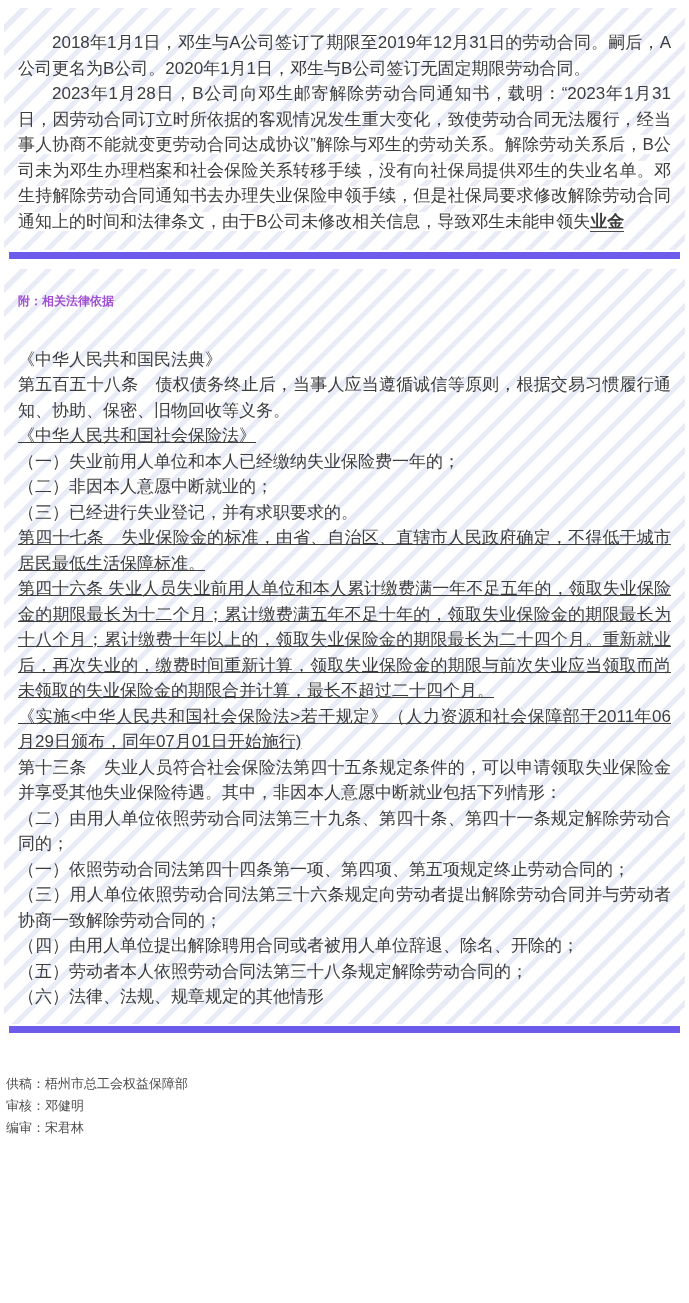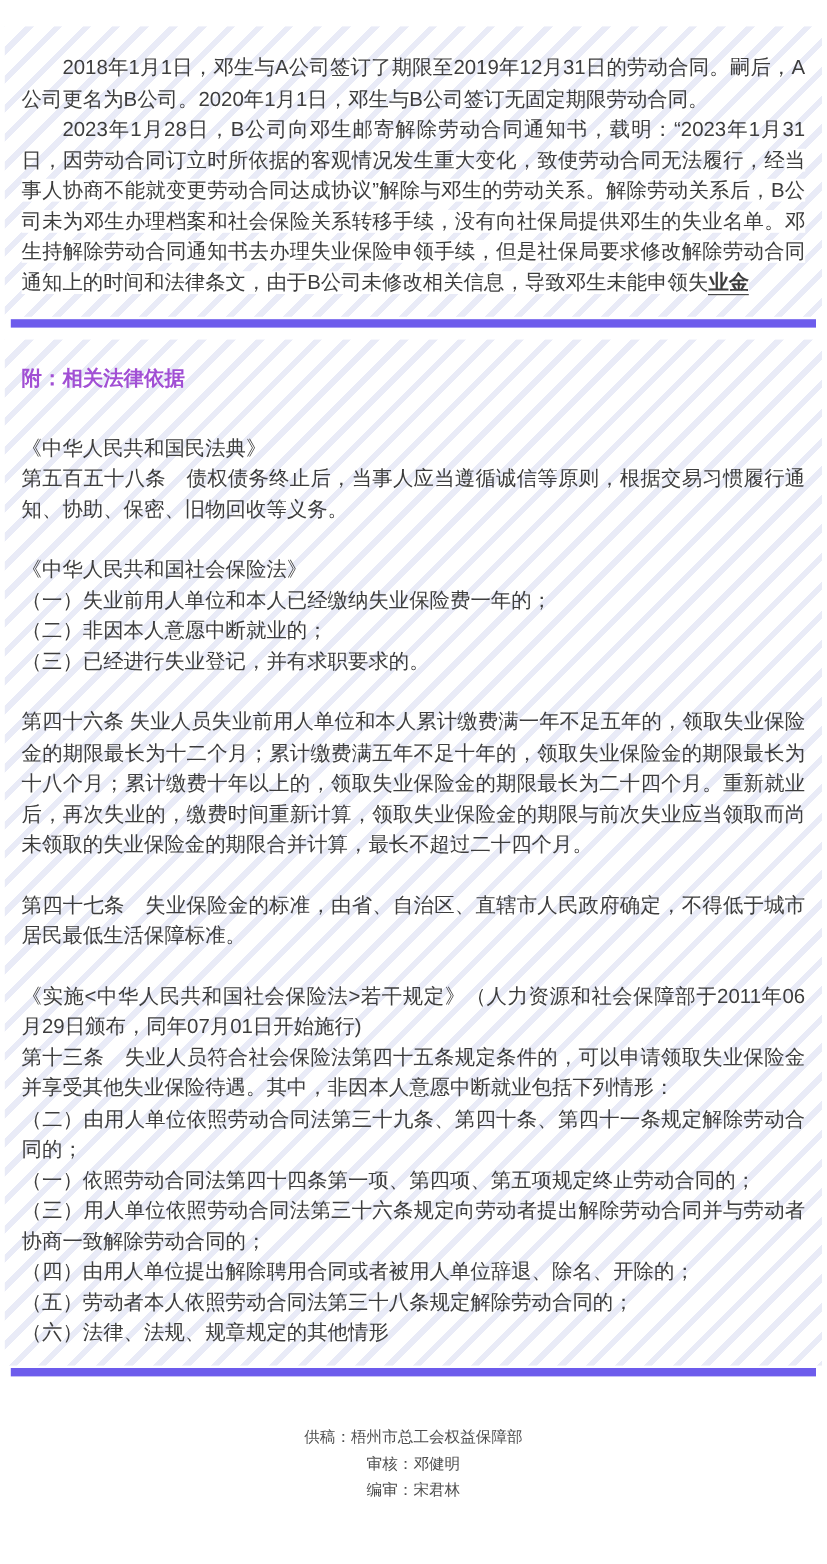--- a/index.html
+++ b/index.html
@@ -7,21 +7,21 @@
     padding: 0;
     background: #ffffff;
   }
   body {
     width: 689px;
     height: 1303px;
     overflow: hidden;
     font-family: "Liberation Sans", "DejaVu Sans", sans-serif;
   }
   .page {
-    padding-top: 22px;
+    padding-top: 8px;
   }
   .striped-block {
     margin: 0 4px;
     background: repeating-linear-gradient(
       135deg,
       #ffffff 0px, #ffffff 12px,
       #e9ebf7 12px, #e9ebf7 17px
     );
   }
   .case-block {
@@ -41,42 +41,41 @@
     font-size: 17px;
     line-height: 25.5px;
     color: #3d3d3d;
     text-align: justify;
     word-break: break-all;
   }
   .indent {
     text-indent: 2em;
   }
   .gap {
-    margin-top: 25px;
+    text-decoration: underline;
   }
   .heading {
     margin: 0 0 32px 0;
-    font-size: 17px;
+    font-size: 12px;
     line-height: 25.5px;
     font-weight: bold;
     color: #a14fd4;
   }
   .hl {
     background: #ffffff;
     margin-top: 42px;
   }
   .hl-underline {
     background: #ffffff;
     border-bottom: 1px solid #4a4a4a;
     font-weight: bold;
   }
   .credits {
     margin: 40px 0 0 0;
     padding: 0 6px;
-    text-align: center;
   }
   .credits p {
     margin: 0;
     font-size: 13px;
     line-height: 22px;
     color: #4d4d4d;
   }
 </style>
 </head>
 <body>
@@ -94,23 +93,23 @@
     <h2 class="heading">附：相关法律依据</h2>
 
     <p class="para">《中华人民共和国民法典》</p>
     <p class="para">第五百五十八条　债权债务终止后，当事人应当遵循诚信等原则，根据交易习惯履行通知、协助、保密、旧物回收等义务。</p>
 
     <p class="para gap">《中华人民共和国社会保险法》</p>
     <p class="para">（一）失业前用人单位和本人已经缴纳失业保险费一年的；</p>
     <p class="para">（二）非因本人意愿中断就业的；</p>
     <p class="para">（三）已经进行失业登记，并有求职要求的。</p>
 
+    <p class="para gap">第四十七条　失业保险金的标准，由省、自治区、直辖市人民政府确定，不得低于城市居民最低生活保障标准。</p>
+
     <p class="para gap">第四十六条 失业人员失业前用人单位和本人累计缴费满一年不足五年的，领取失业保险金的期限最长为十二个月；累计缴费满五年不足十年的，领取失业保险金的期限最长为十八个月；累计缴费十年以上的，领取失业保险金的期限最长为二十四个月。重新就业后，再次失业的，缴费时间重新计算，领取失业保险金的期限与前次失业应当领取而尚未领取的失业保险金的期限合并计算，最长不超过二十四个月。</p>
-
-    <p class="para gap">第四十七条　失业保险金的标准，由省、自治区、直辖市人民政府确定，不得低于城市居民最低生活保障标准。</p>
 
     <p class="para gap">《实施&lt;中华人民共和国社会保险法&gt;若干规定》（人力资源和社会保障部于2011年06月29日颁布，同年07月01日开始施行)</p>
     <p class="para">第十三条　失业人员符合社会保险法第四十五条规定条件的，可以申请领取失业保险金并享受其他失业保险待遇。其中，非因本人意愿中断就业包括下列情形：</p>
     <p class="para">（二）由用人单位依照劳动合同法第三十九条、第四十条、第四十一条规定解除劳动合同的；</p>
     <p class="para">（一）依照劳动合同法第四十四条第一项、第四项、第五项规定终止劳动合同的；</p>
     <p class="para">（三）用人单位依照劳动合同法第三十六条规定向劳动者提出解除劳动合同并与劳动者协商一致解除劳动合同的；</p>
     <p class="para">（四）由用人单位提出解除聘用合同或者被用人单位辞退、除名、开除的；</p>
     <p class="para">（五）劳动者本人依照劳动合同法第三十八条规定解除劳动合同的；</p>
     <p class="para">（六）法律、法规、规章规定的其他情形</p>
   </section>

